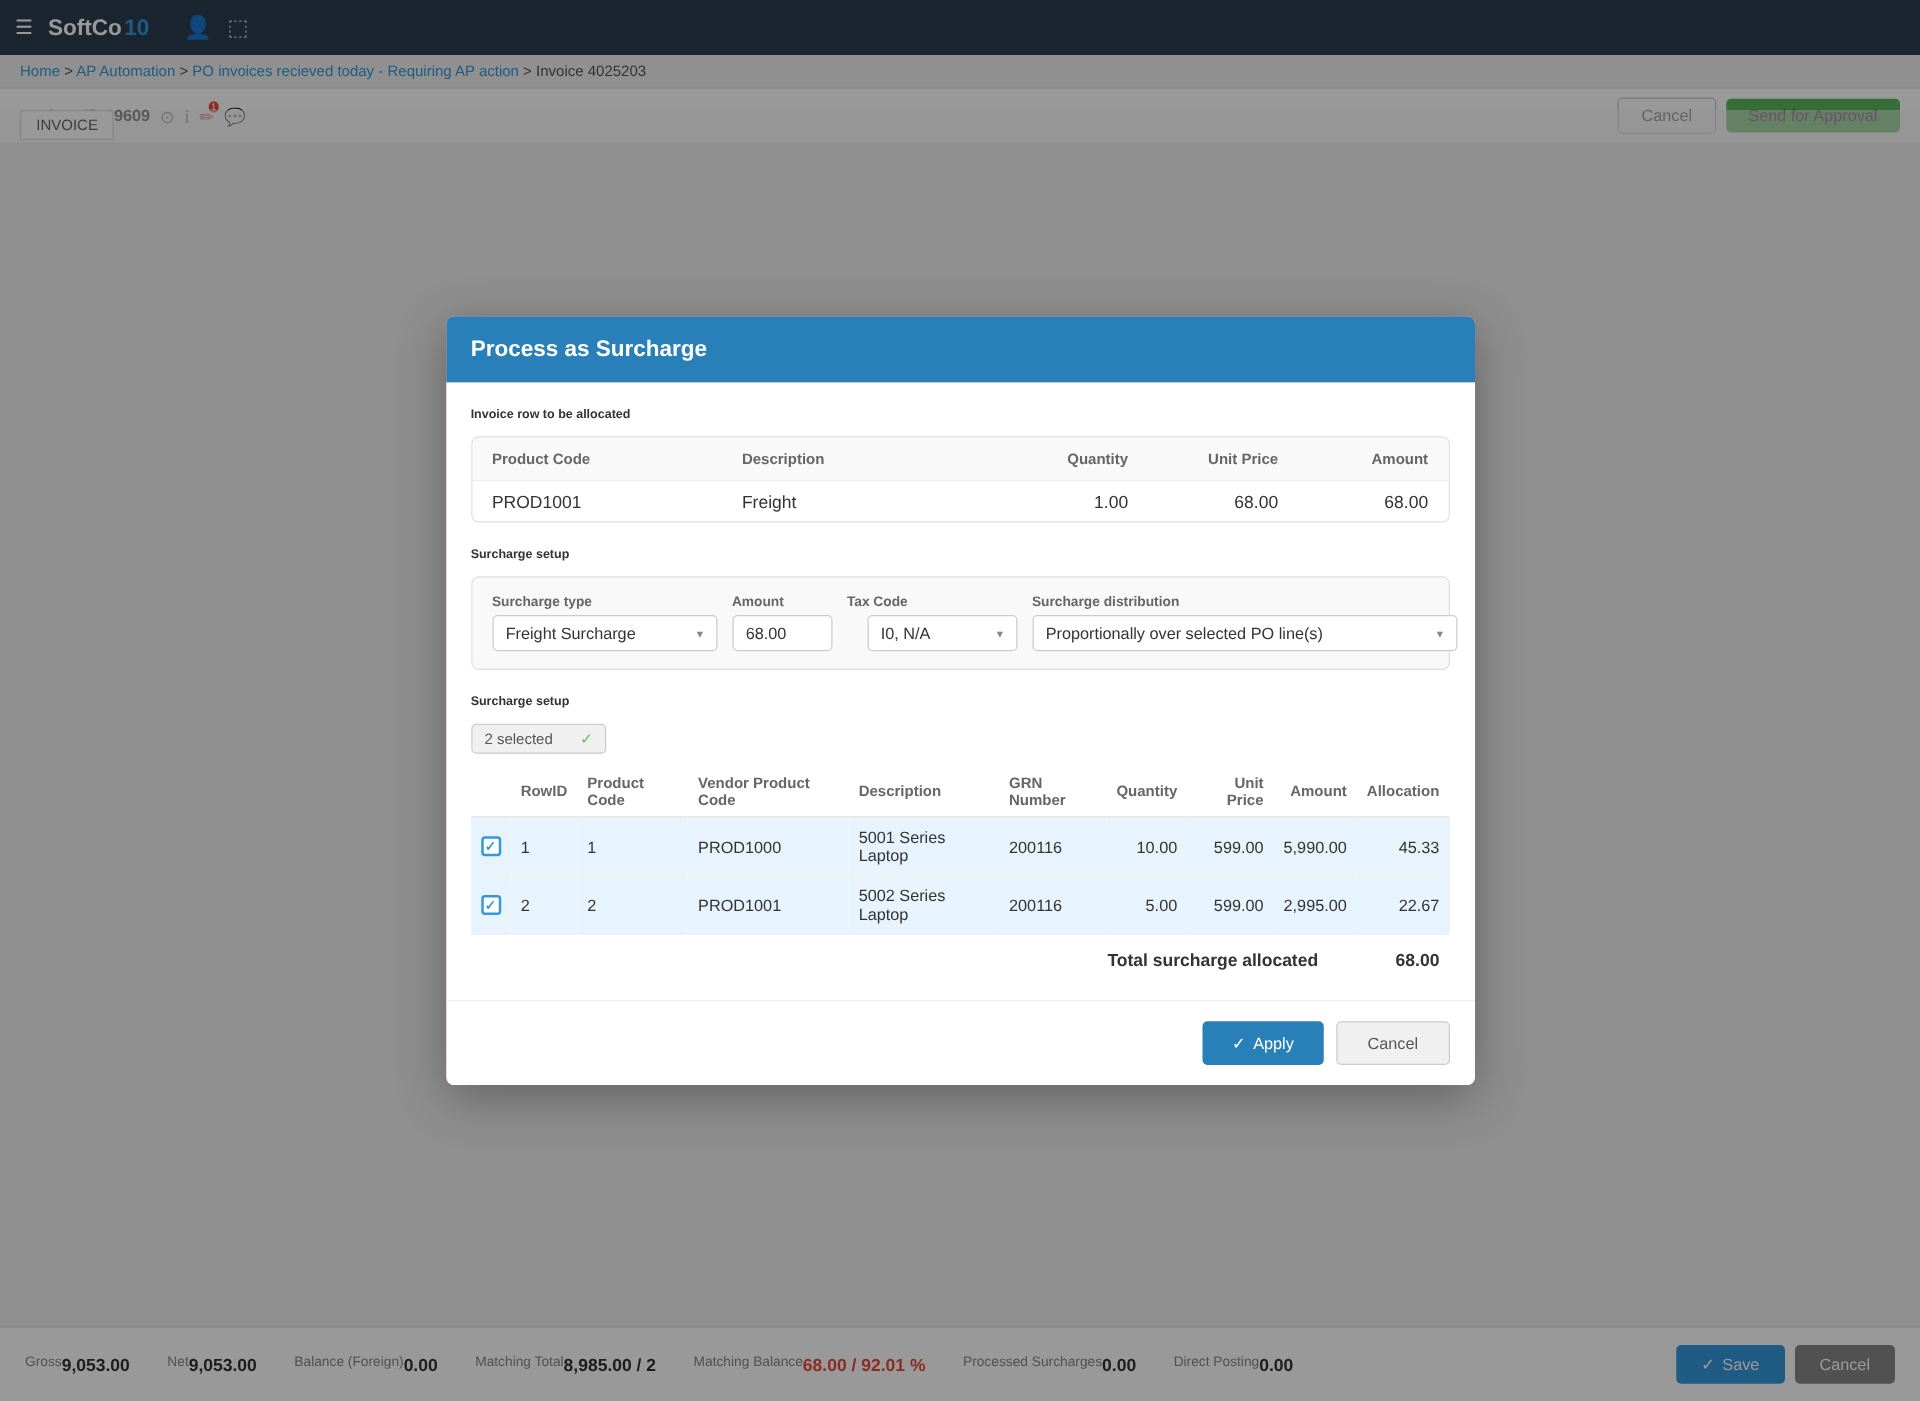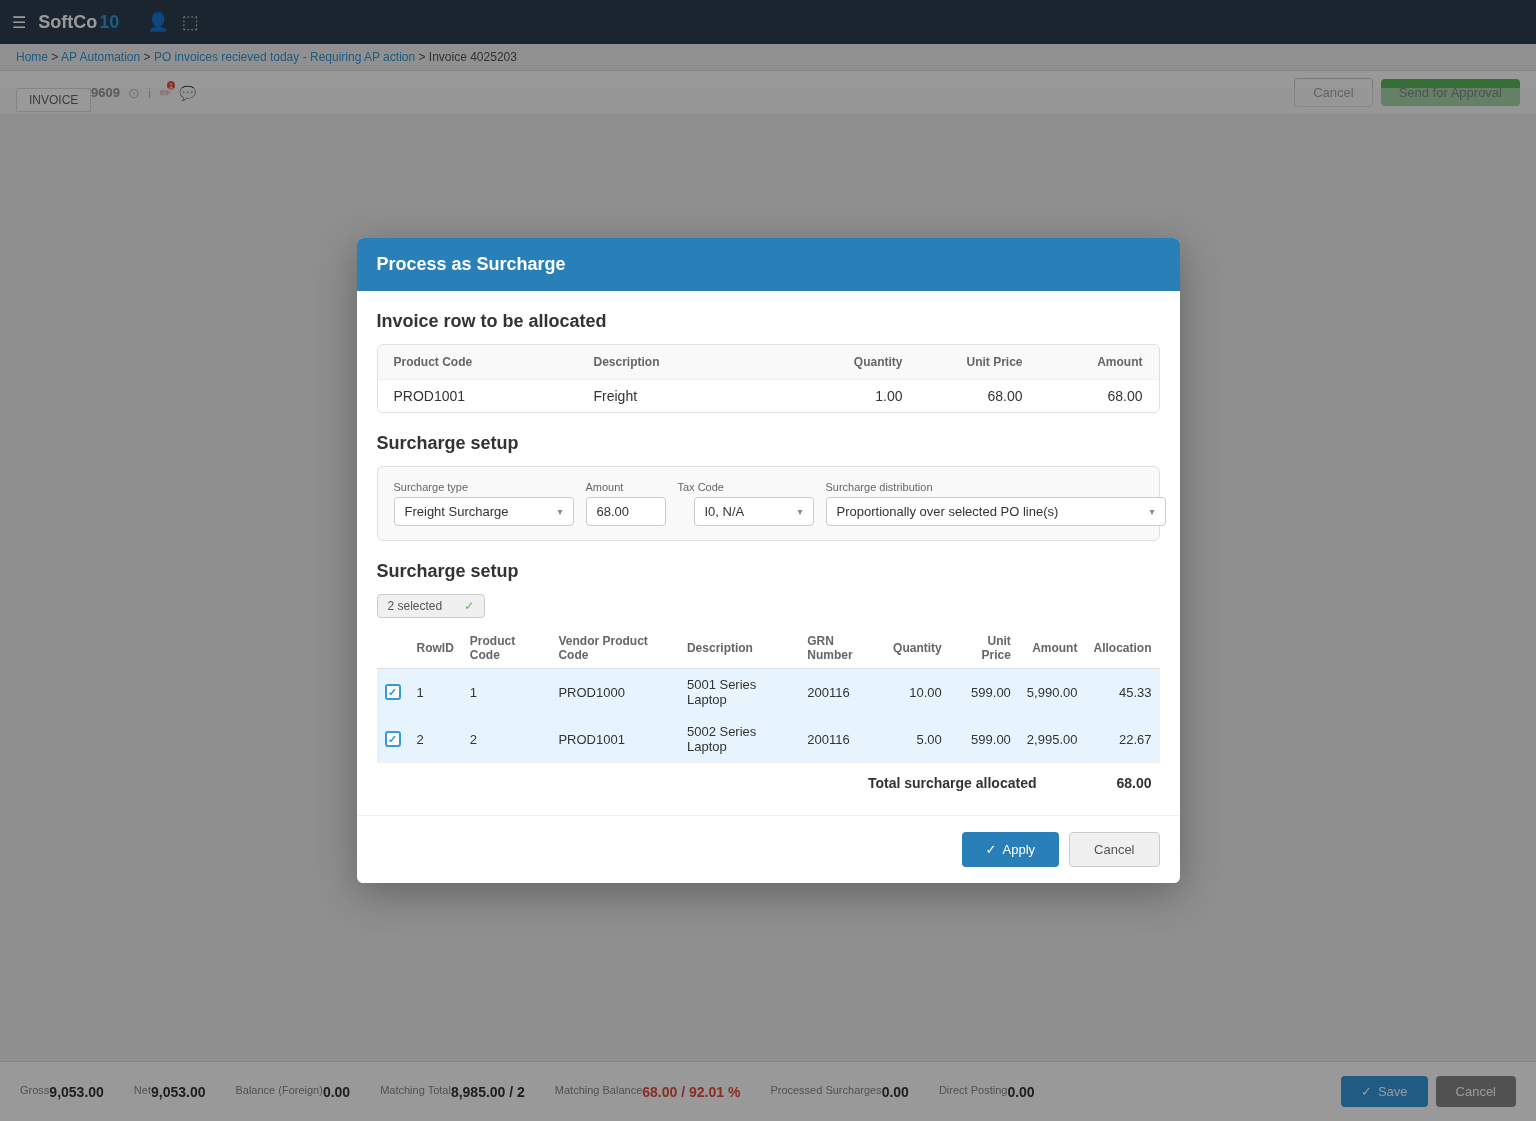--- a/index.html
+++ b/index.html
@@ -21,21 +21,21 @@
     .breadcrumb span { color: #3498db; cursor: pointer; }
     .breadcrumb span:last-child { color: #555; cursor: default; }
 
     
     .case-bar { background: #fff; border-bottom: 1px solid #ddd; padding: 0 16px; height: 44px; display: flex; align-items: center; justify-content: space-between; }
     .case-left { display: flex; align-items: center; gap: 8px; }
     .case-id { font-weight: 600; font-size: 13px; color: #333; }
     .case-icon { color: #888; font-size: 14px; cursor: pointer; }
     .case-right { display: flex; align-items: center; gap: 8px; }
     .btn-cancel { background: #fff; border: 1px solid #ccc; color: #555; padding: 6px 18px; border-radius: 4px; cursor: pointer; font-size: 13px; }
-    .btn-send { background: #5cb85c; border: none; color: #0f172a; padding: 6px 18px; border-radius: 4px; cursor: pointer; font-size: 13px; }
+    .btn-send { background: #5cb85c; border: none; color: #701a75; padding: 6px 18px; border-radius: 4px; cursor: pointer; font-size: 13px; }
 
     
     .bg-content { position: absolute; top: 88px; left: 0; right: 0; bottom: 60px; background: #f5f5f5; opacity: 0.5; }
     .bg-invoice-tab { position: absolute; top: 88px; left: 16px; background: #fff; border: 1px solid #ddd; padding: 4px 12px; font-size: 12px; color: #666; border-radius: 3px 3px 0 0; }
 
     
     .bottom-bar { position: absolute; bottom: 0; left: 0; right: 0; height: 60px; background: #fff; border-top: 1px solid #ddd; display: flex; align-items: center; padding: 0 20px; gap: 30px; justify-content: flex-end; }
     .bottom-stats { display: flex; gap: 30px; flex: 1; }
     .stat-group { display: flex; align-items: flex-start; }
     .stat-label { font-size: 11px; color: #888; }
@@ -47,32 +47,32 @@
 
     
     .overlay { position: absolute; top: 0; left: 0; right: 0; bottom: 0; background: rgba(0,0,0,0.4); display: flex; align-items: center; justify-content: center; z-index: 100; }
 
     
     .modal { background: #fca5a5; border-radius: 6px; width: 823px; max-height: 90vh; overflow: hidden; box-shadow: 0 10px 40px rgba(0,0,0,0.3); }
     .modal-header { background: #2980b9; color: #fff; padding: 16px 20px; font-size: 18px; font-weight: 600; border-radius: 6px 6px 0 0; }
     .modal-body { padding: 20px; background: #fff; }
 
     
-    .section-title { font-size: 18px; font-weight: 700; color: #333; margin-bottom: 12px; }
+    .section-title { font-size: 10px; font-weight: 700; color: #333; margin-bottom: 12px; }
     .invoice-row-table { background: #f9f9f9; border: 1px solid #e0e0e0; border-radius: 6px; overflow: hidden; margin-bottom: 20px; }
     .inv-table-header { display: grid; grid-template-columns: 200px 1fr 120px 120px 120px; padding: 10px 16px; background: #f9f9f9; }
     .inv-table-header div { font-size: 12px; color: #666; font-weight: 600; }
     .inv-table-row { display: grid; grid-template-columns: 200px 1fr 120px 120px 120px; padding: 8px 16px; background: #fff; border-top: 1px solid #eee; }
     .inv-table-row div { font-size: 14px; color: #333; font-weight: 500; }
 
     
     .surcharge-box { background: #f9f9f9; border: 1px solid #e0e0e0; border-radius: 6px; padding: 14px 16px; margin-bottom: 20px; }
     .surcharge-fields { display: flex; align-items: flex-end; gap: 12px; }
     .field-group { display: flex; flex-direction: column; gap: 4px; }
-    .field-label { font-size: 11px; color: #666; font-weight: 400; }
+    .field-label { font-size: 11px; color: #666; font-weight: 700; }
     .field-select { display: flex; align-items: center; border: 1px solid #ccc; border-radius: 4px; background: #fff; padding: 6px 10px; font-size: 13px; color: #333; min-width: 180px; justify-content: space-between; cursor: pointer; }
     .field-input { border: 1px solid #ccc; border-radius: 4px; background: #fff; padding: 6px 10px; font-size: 13px; color: #333; width: 80px; }
     .field-select-sm { display: flex; align-items: center; border: 1px solid #ccc; border-radius: 4px; background: #fff; padding: 6px 10px; font-size: 13px; color: #333; min-width: 120px; justify-content: space-between; cursor: pointer; margin-left: 16px; }
     .field-select-lg { display: flex; align-items: center; border: 1px solid #ccc; border-radius: 4px; background: #fff; padding: 6px 10px; font-size: 13px; color: #333; min-width: 340px; justify-content: space-between; cursor: pointer; }
     .chevron { color: #888; font-size: 10px; margin-left: 6px; }
 
     
     .selected-badge { display: inline-flex; align-items: center; gap: 22px; border: 1px solid #ccc; border-radius: 4px; padding: 4px 10px; background: #f0f0f0; font-size: 12px; color: #555; margin-bottom: 10px; cursor: pointer; }
     .selected-check { color: #5cb85c; font-size: 12px; }
 
@@ -81,21 +81,21 @@
     .po-table th { font-size: 12px; color: #666; font-weight: 600; text-align: left; padding: 6px 8px; border-bottom: 1px solid #e0e0e0; }
     .po-table td { font-size: 13px; color: #333; padding: 8px 8px; border-bottom: 1px solid #f0f0f0; }
     .po-table tr.selected { background: #e8f4fd; }
     .po-table td.right, .po-table th.right { text-align: right; }
     .checkbox-cell { width: 24px; }
     .checkbox { width: 16px; height: 16px; border: 2px solid #3498db; border-radius: 3px; display: flex; align-items: center; justify-content: center; background: #fff; cursor: pointer; }
     .checkbox.checked { background: #fff; }
     .check-mark { color: #3498db; font-size: 11px; font-weight: 700; }
 
     
-    .total-row { display: flex; justify-content: flex-end; gap: 55px; padding: 12px 8px 4px; align-items: center; }
+    .total-row { display: flex; justify-content: flex-end; gap: 37px; padding: 12px 8px 4px; align-items: center; }
     .total-label { font-weight: 700; font-size: 14px; color: #333; }
     .total-value { font-weight: 700; font-size: 14px; color: #333; min-width: 60px; text-align: right; }
 
     
     .modal-footer { display: flex; justify-content: flex-end; gap: 10px; padding: 16px 20px; border-top: 1px solid #eee; background: #fff; }
     .btn-apply { background: #2980b9; border: none; color: #fff; padding: 9px 24px; border-radius: 4px; cursor: pointer; font-size: 13px; display: flex; align-items: center; gap: 6px; }
     .btn-cancel-modal { background: #f0f0f0; border: 1px solid #ccc; color: #555; padding: 9px 24px; border-radius: 4px; cursor: pointer; font-size: 13px; }
   </style>
 </head>
 <body>

